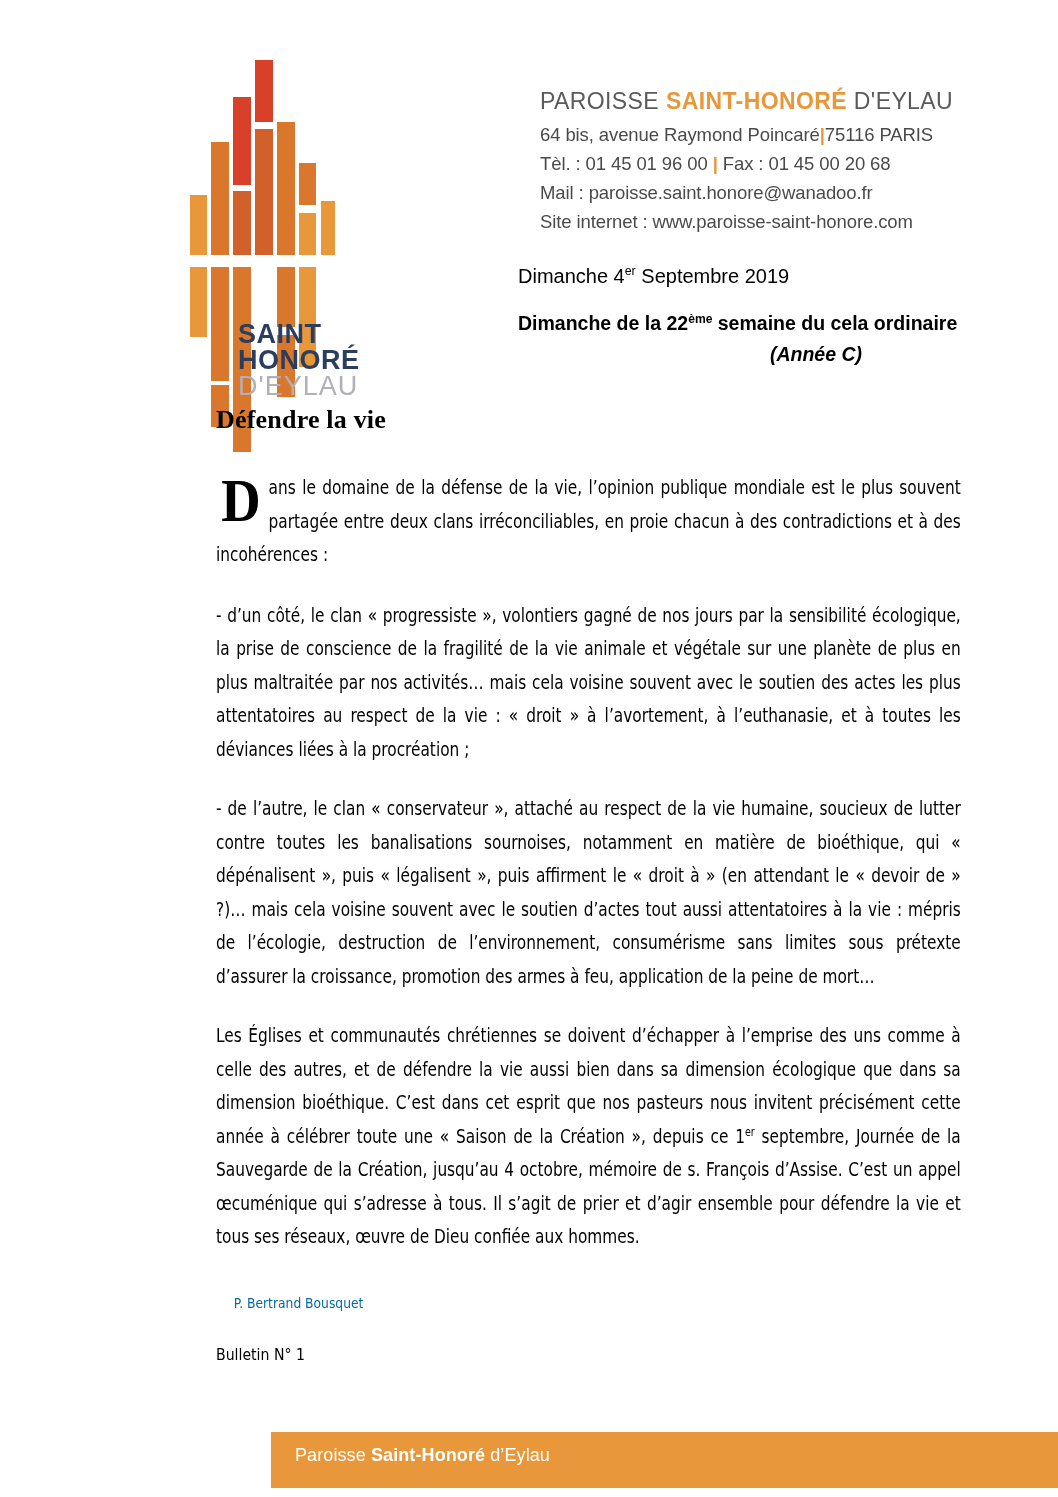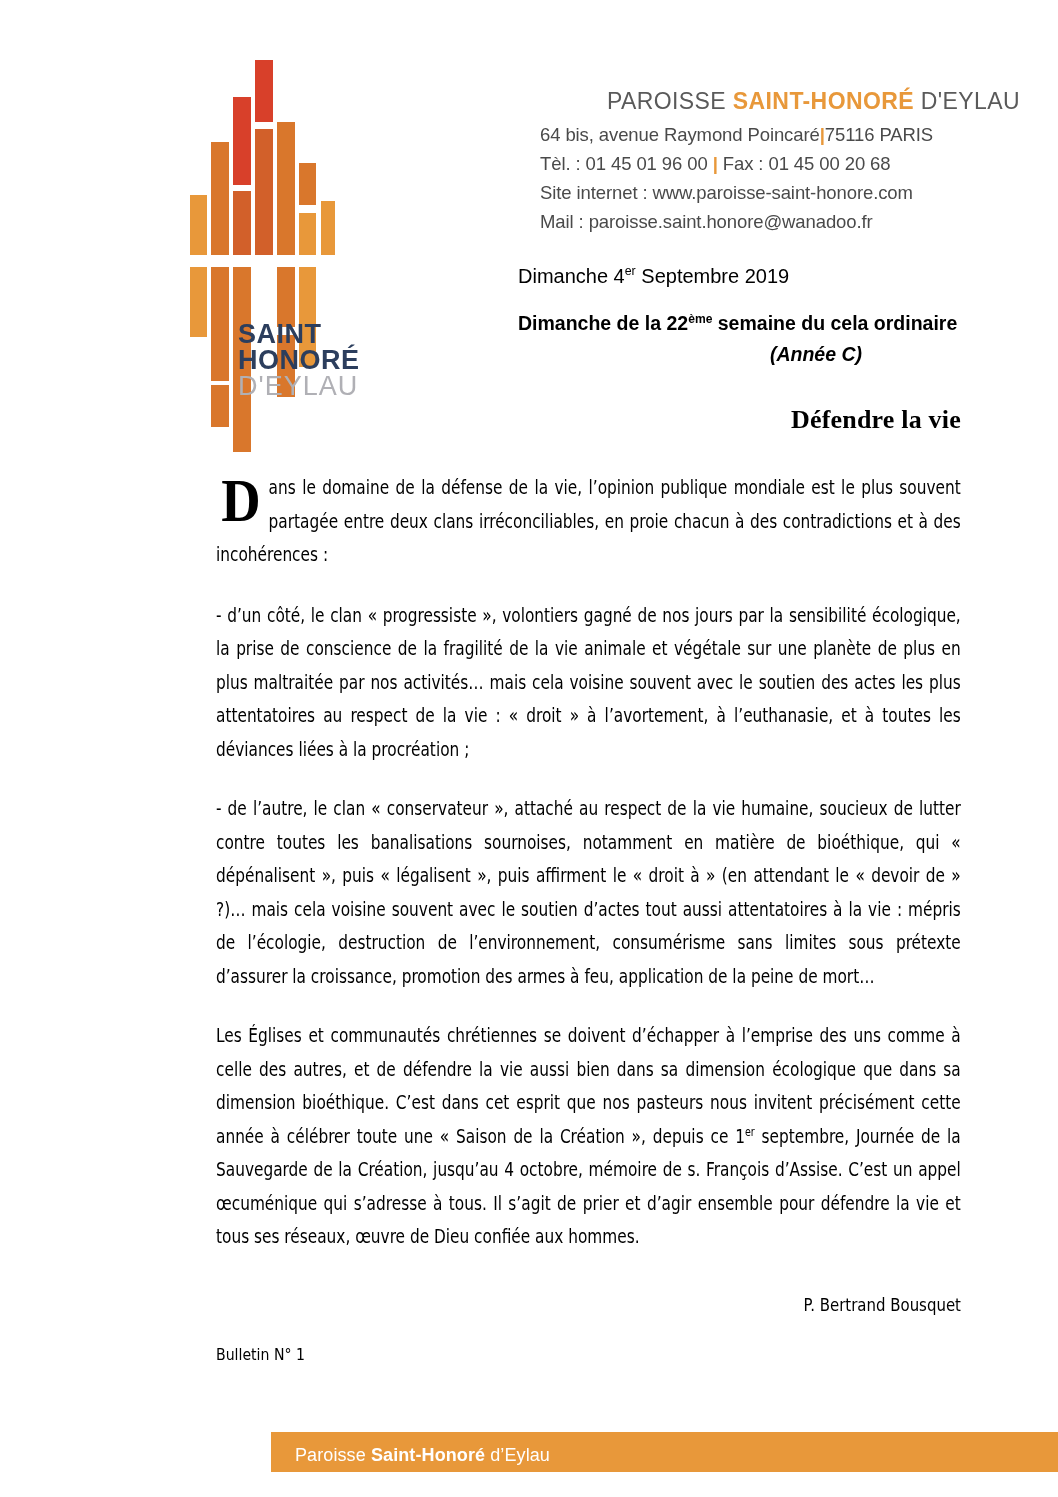--- a/index.html
+++ b/index.html
@@ -71,21 +71,20 @@
     top: 88px;
     width: 480px;
     color: #4a4a4a;
   }
   #parish-name {
     font-size: 23px;
     letter-spacing: 0.4px;
     color: #5a5a5a;
     white-space: nowrap;
     margin-bottom: 9px;
-    text-align: right;
   }
   #parish-name .hl {
     font-weight: bold;
     color: #e8983a;
   }
   .contact-line {
     font-size: 18.5px;
     color: #4a4a4a;
     white-space: nowrap;
     margin-bottom: 7px;
@@ -135,21 +134,21 @@
   }
 
   
   #article {
     position: absolute;
     left: 216px;
     top: 405px;
     width: 745px;
   }
   #article-title {
-    text-align: right;
+    text-align: left;
     font-family: "Liberation Serif", serif;
     font-weight: bold;
     font-size: 26px;
     color: #000;
     margin: 0 0 36px 0;
     letter-spacing: 0.2px;
   }
   .para {
     font-family: "DejaVu Sans", sans-serif;
     font-size: 19.4px;
@@ -177,24 +176,23 @@
     padding: 2px 9px 0 6px;
     color: #000;
   }
 
   
   #signature {
     position: absolute;
     left: 216px;
     top: 1295px;
     width: 745px;
-    text-align: right;
     font-family: "DejaVu Sans", sans-serif;
-    font-size: 17px;
-    color: #000000;
+    font-size: 14px;
+    color: #0369a1;
   }
   #signature span {
     display: inline-block;
     transform: scaleX(0.88);
     transform-origin: right center;
   }
   #bulletin-number {
     position: absolute;
     left: 216px;
     top: 1345px;
@@ -207,21 +205,21 @@
     transform: scaleX(0.88);
     transform-origin: left center;
   }
 
   
   #footer-bar {
     position: absolute;
     left: 271px;
     top: 1432px;
     width: 787px;
-    height: 40px;
+    height: 56px;
     background: #e8983a;
   }
   #footer-text {
     position: absolute;
     left: 24px;
     top: 13px;
     font-size: 18px;
     color: #ffffff;
     white-space: nowrap;
     letter-spacing: 0.1px;
@@ -260,23 +258,23 @@
     </div>
   </div>
 
   <div id="contact-block">
     <div id="parish-name"><span>PAROISSE </span><span class="hl">SAINT-HONORÉ</span><span> D'EYLAU</span></div>
 
     <div class="contact-line"><span>64 bis, avenue Raymond Poincaré</span><span class="sep-bar">|</span><span>75116 PARIS</span></div>
 
     <div class="contact-line"><span>Tèl. : </span><span>01 45 01 96 00</span><span class="sep-bar"> | </span><span>Fax : </span><span>01 45 00 20 68</span></div>
 
+    <div class="contact-line">Mail : paroisse.saint.honore@wanadoo.fr</div>
+
     <div class="contact-line">Site internet : www.paroisse-saint-honore.com</div>
-
-    <div class="contact-line">Mail : paroisse.saint.honore@wanadoo.fr</div>
   </div>
 
   <div id="date-block">
     <div id="date-line"><span>Dimanche 4</span><sup>er</sup><span> Septembre 2019</span></div>
 
     <div id="week-line"><span>Dimanche de la 22</span><sup>ème</sup><span> semaine du cela ordinaire</span></div>
 
     <div id="year-line">(Année C)</div>
   </div>
 

